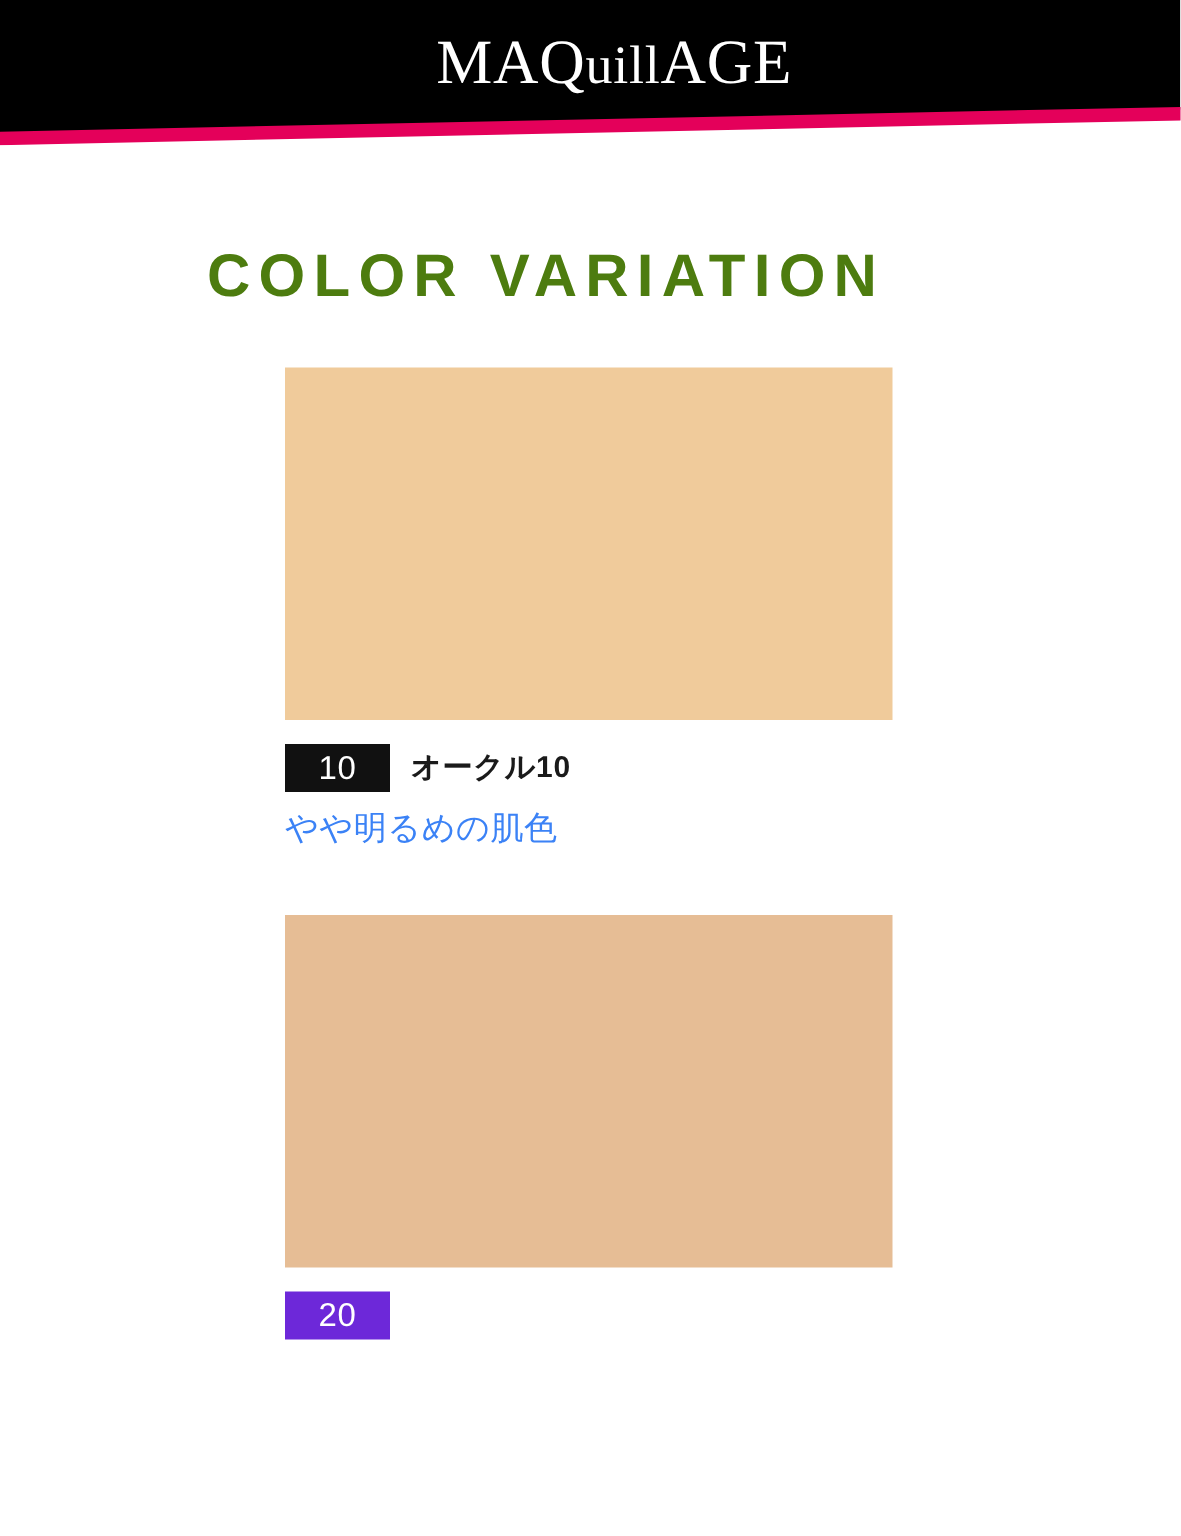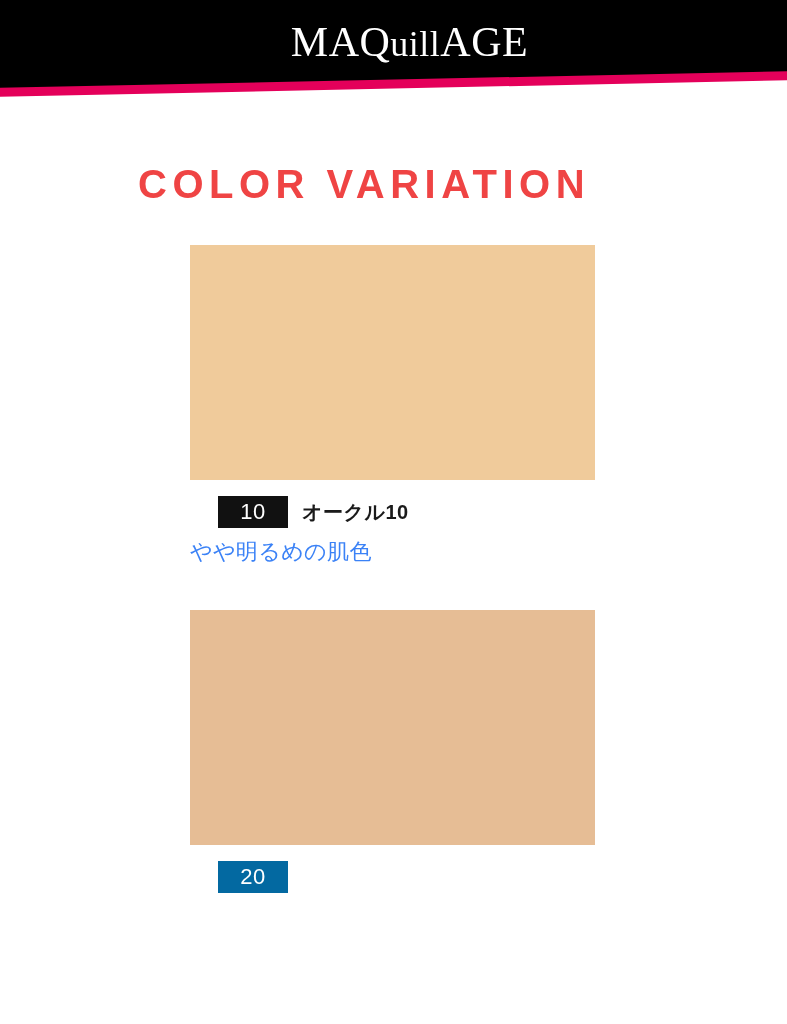--- a/index.html
+++ b/index.html
@@ -111,21 +111,20 @@
     height: 32px;
     background: #111111;
     color: #ffffff;
     font-size: 22px;
     line-height: 32px;
     text-align: center;
     font-weight: 400;
     letter-spacing: 0.5px;
     box-sizing: border-box;
     flex: 0 0 auto;
-    margin-left: 28px;
   }
   .swatch-name {
     margin-left: 14px;
     font-size: 20px;
     line-height: 32px;
     color: #1a1a1a;
     font-weight: 700;
     letter-spacing: 0.5px;
     white-space: nowrap;
   }
@@ -146,39 +145,39 @@
 <body style="background: rgb(255, 255, 255);">
 
 <div id="header-banner">
   <div id="header-black" style="background: rgb(0, 0, 0);"></div>
   <div id="header-stripe" style="background: rgb(228, 0, 90);"></div>
   <div id="brand-logo" style="color: rgb(255, 255, 255);">
     <span class="lg-up">MAQ</span><span class="lg-low">uill</span><span class="lg-up">AGE</span>
   </div>
 </div>
 
-<div id="section-title" style="color: #ef4444;">COLOR VARIATION</div>
+<div id="section-title" style="color: #4d7c0f;">COLOR VARIATION</div>
 
 <div id="swatch-list">
 
   <div class="swatch-item">
     <div class="swatch-chip" style="background: rgb(240, 203, 155);"></div>
     <div class="swatch-meta">
       <div class="swatch-headline">
         <div class="swatch-badge" style="background: rgb(17, 17, 17); color: rgb(255, 255, 255);">10</div>
         <div class="swatch-name">オークル10</div>
       </div>
       <div class="swatch-desc">やや明るめの肌色</div>
     </div>
   </div>
 
   <div class="swatch-spacer"></div>
 
   <div class="swatch-item">
     <div class="swatch-chip" style="background: rgb(230, 189, 149);"></div>
     <div class="swatch-meta">
       <div class="swatch-headline">
-        <div class="swatch-badge" style="background: #0369a1; color: rgb(255, 255, 255);">20</div>
+        <div class="swatch-badge" style="background: #6d28d9; color: rgb(255, 255, 255);">20</div>
       </div>
     </div>
   </div>
 
 </div>
 
 </body></html>

